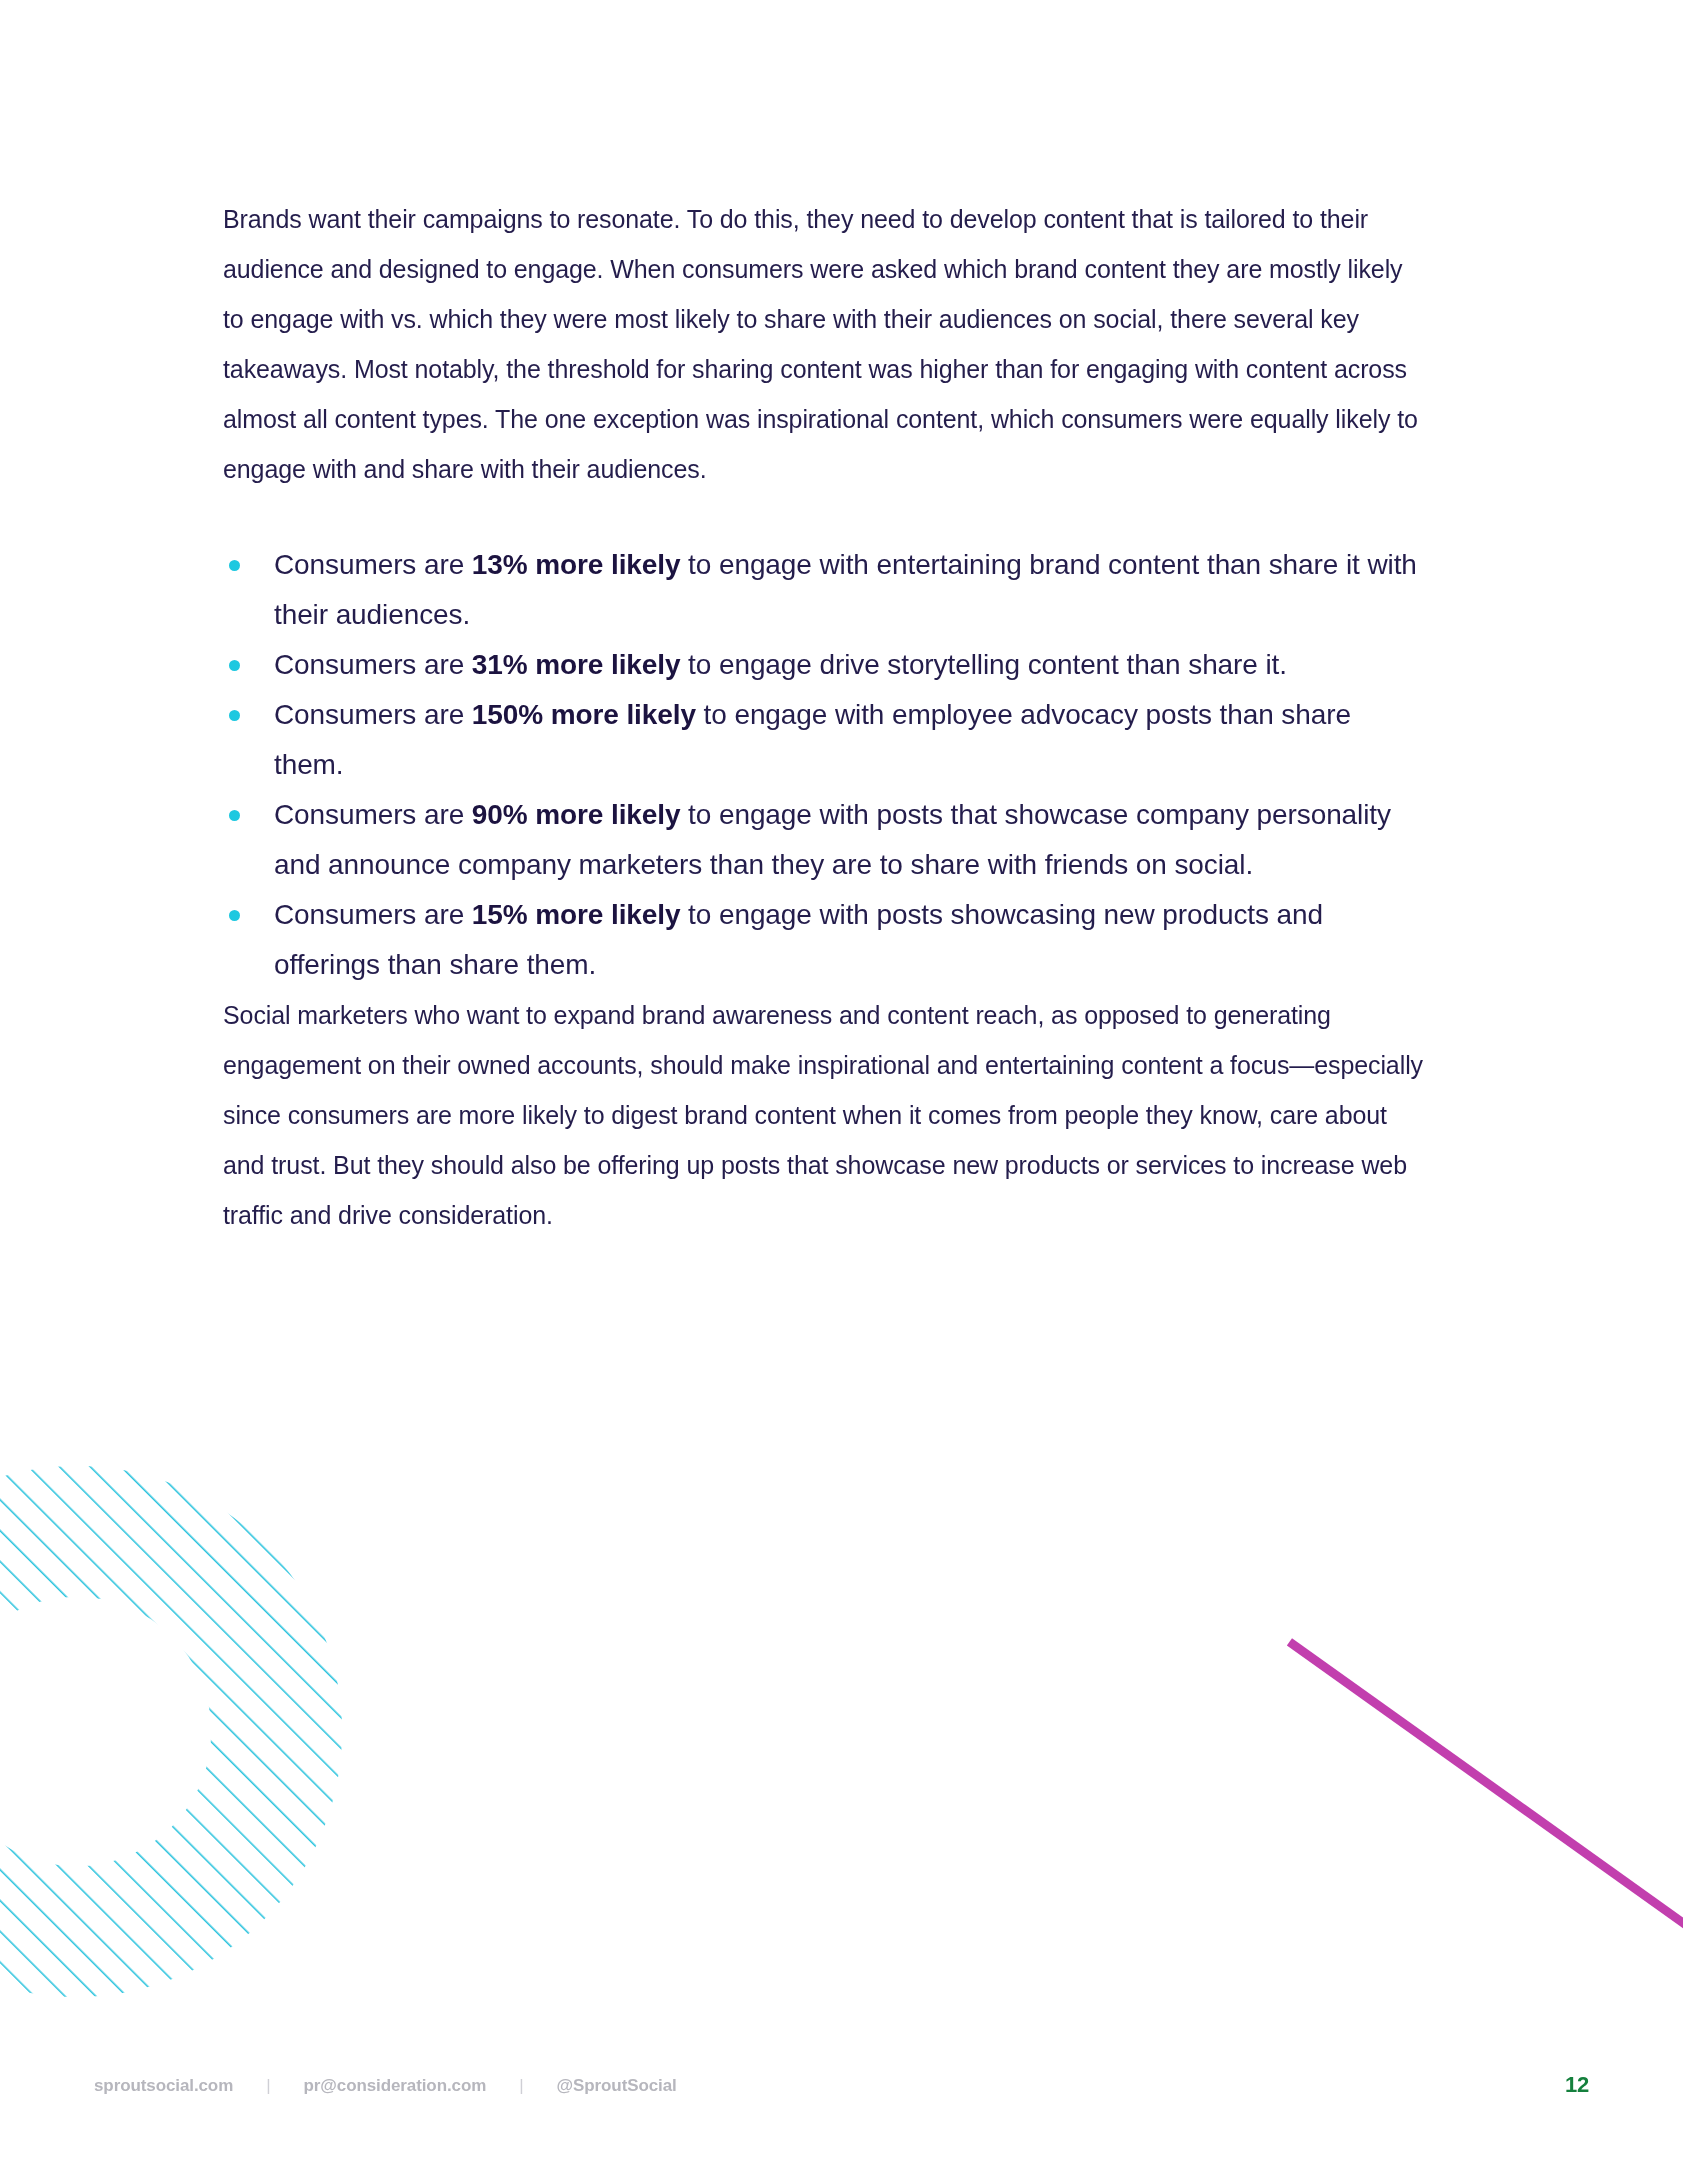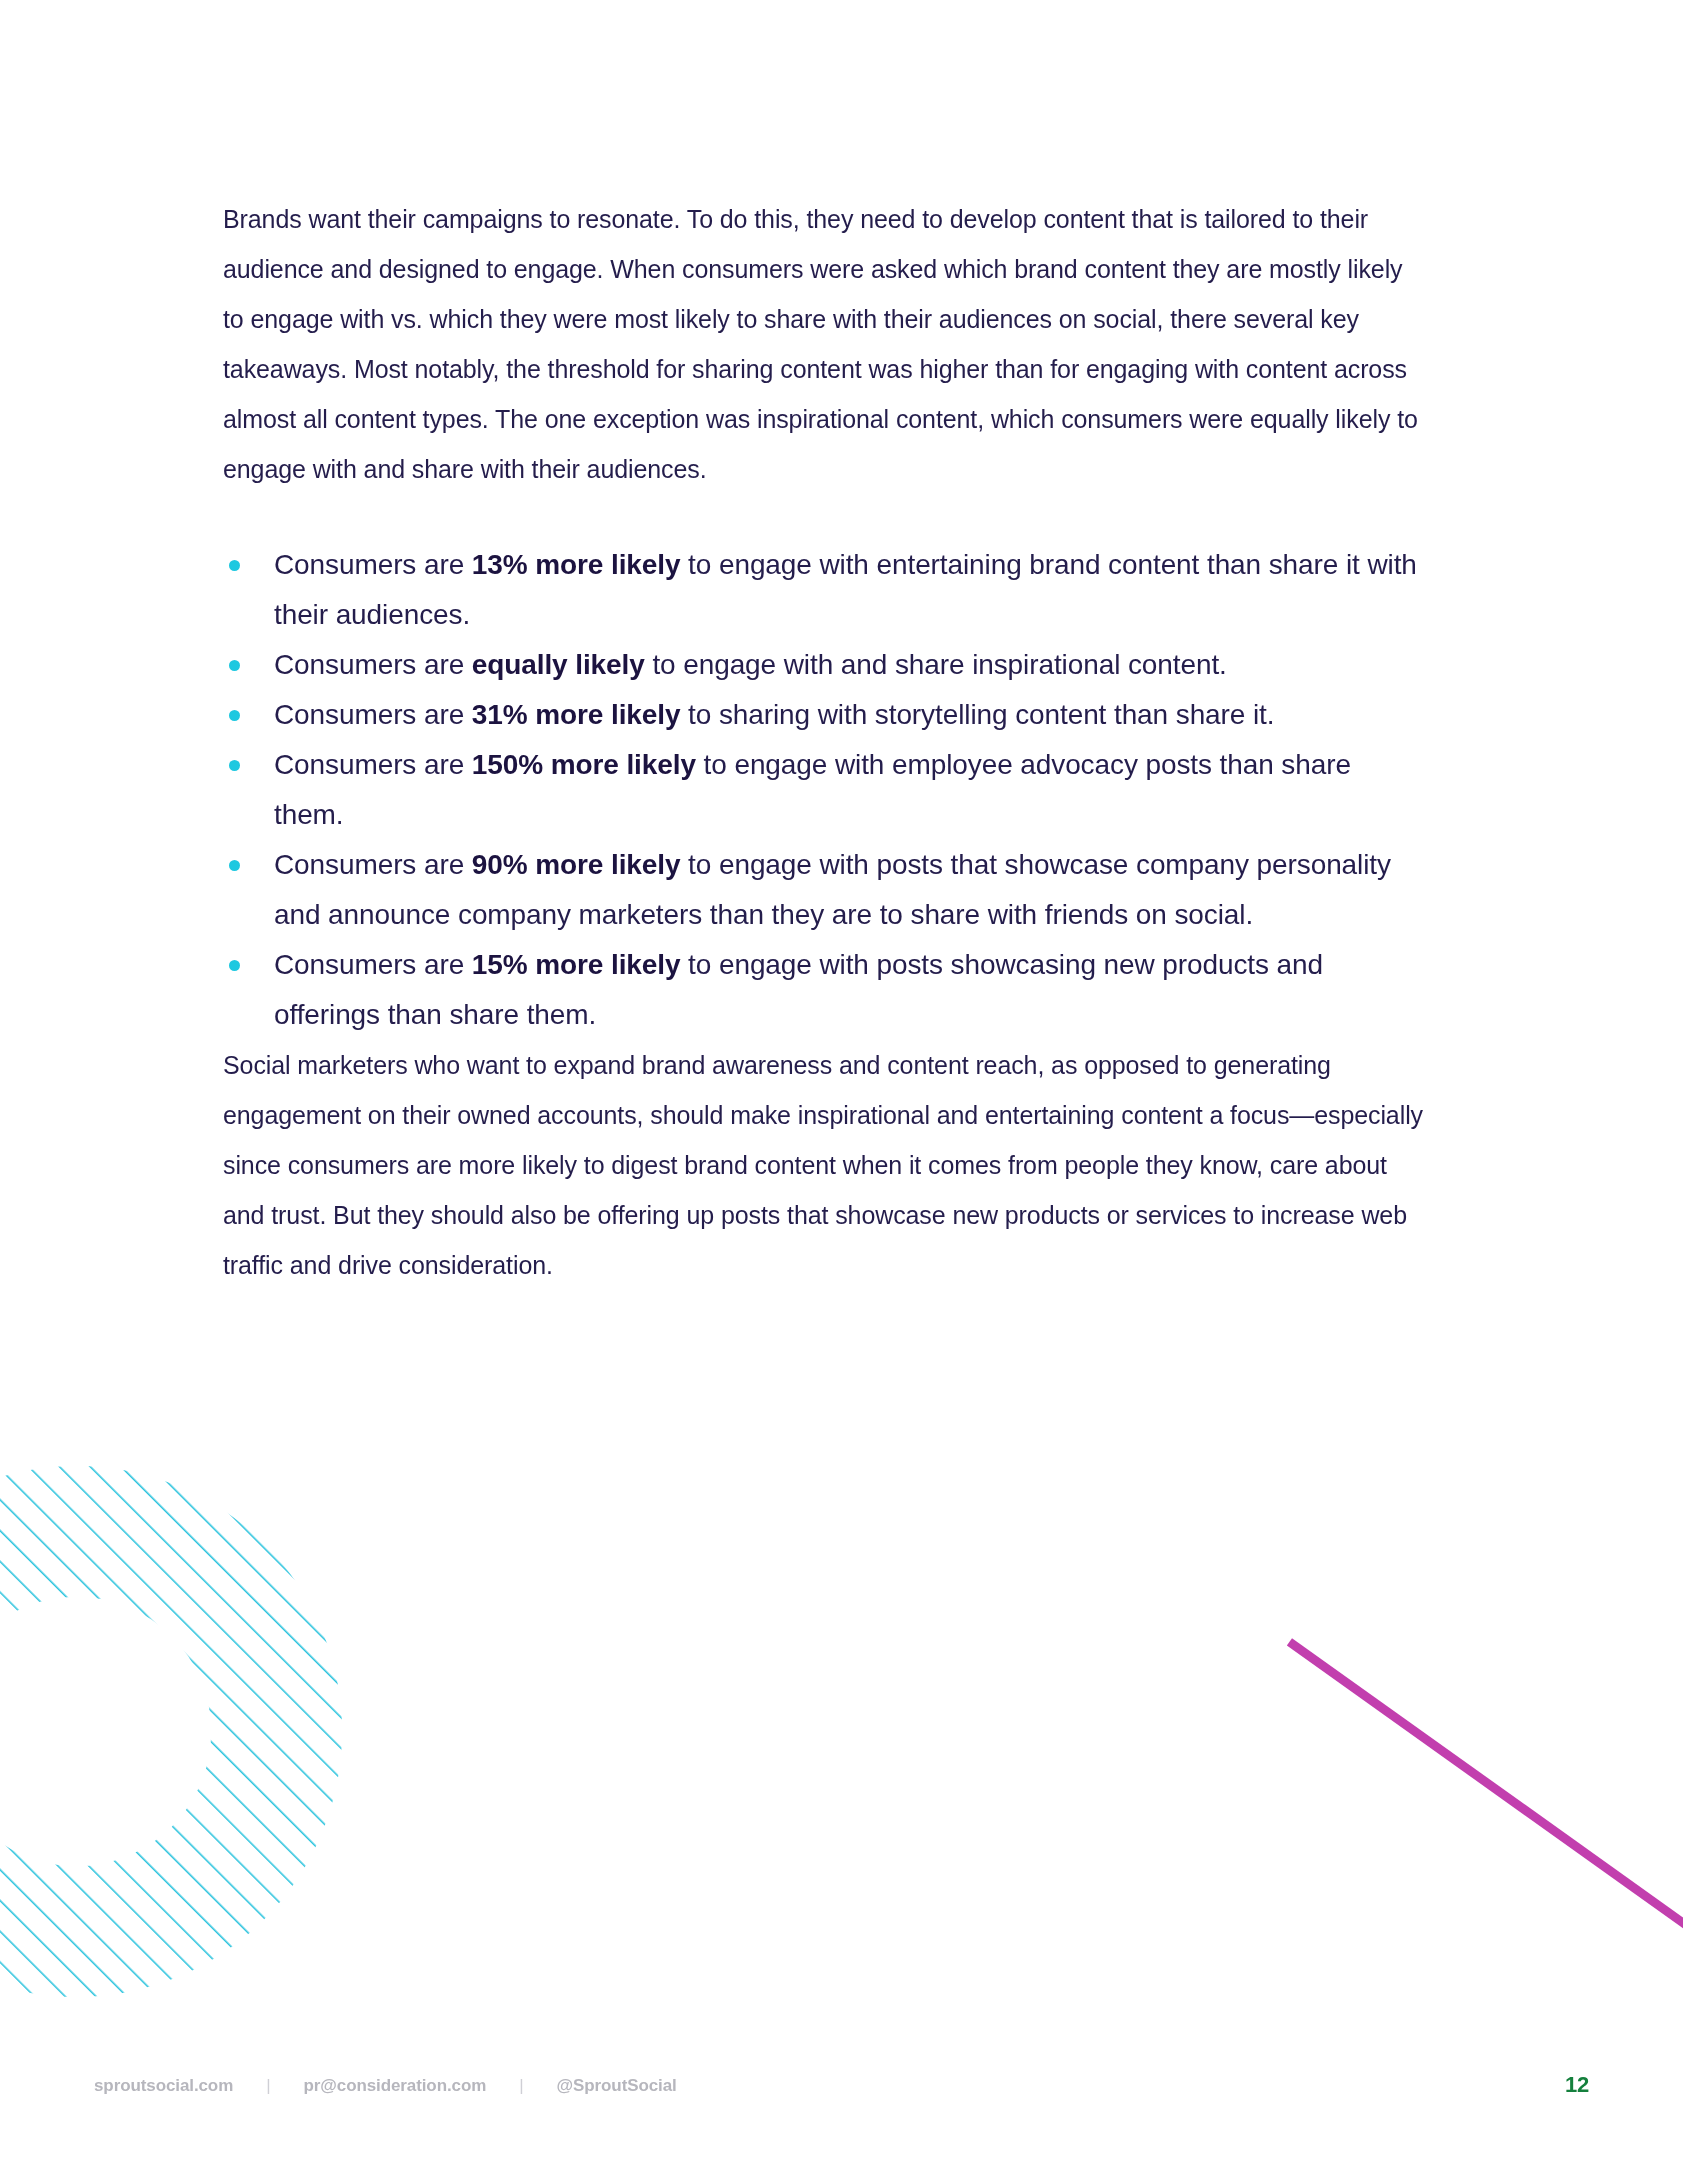--- a/index.html
+++ b/index.html
@@ -145,24 +145,21 @@
 
   <div class="content">
 
     <p class="para">Brands want their campaigns to resonate. To do this, they need to develop content that is tailored to their audience and designed to engage. When consumers were asked which brand content they are mostly likely to engage with vs. which they were most likely to share with their audiences on social, there several key takeaways. Most notably, the threshold for sharing content was higher than for engaging with content across almost all content types. The one exception was inspirational content, which consumers were equally likely to engage with and share with their audiences.</p>
 
     <ul class="bullets">
       <li>
         <span class="dot"></span><span>Consumers are </span><b>13% more likely</b><span> to engage with entertaining brand content than share it with their audiences.</span>
       </li>
       <li>
-        <span class="dot"></span><span>Consumers are </span><b>equally likely</b><span> to engage with and share inspirational content.</span>
-      </li>
-      <li>
-        <span class="dot"></span><span>Consumers are </span><b>31% more likely</b><span> to sharing with storytelling content than share it.</span>
+        <span class="dot"></span><span>Consumers are </span><b>31% more likely</b><span> to engage drive storytelling content than share it.</span>
       </li>
       <li>
         <span class="dot"></span><span>Consumers are </span><b>150% more likely</b><span> to engage with employee advocacy posts than share them.</span>
       </li>
       <li>
         <span class="dot"></span><span>Consumers are </span><b>90% more likely</b><span> to engage with posts that showcase company personality and announce company marketers than they are to share with friends on social.</span>
       </li>
       <li>
         <span class="dot"></span><span>Consumers are </span><b>15% more likely</b><span> to engage with posts showcasing new products and offerings than share them.</span>
       </li>

